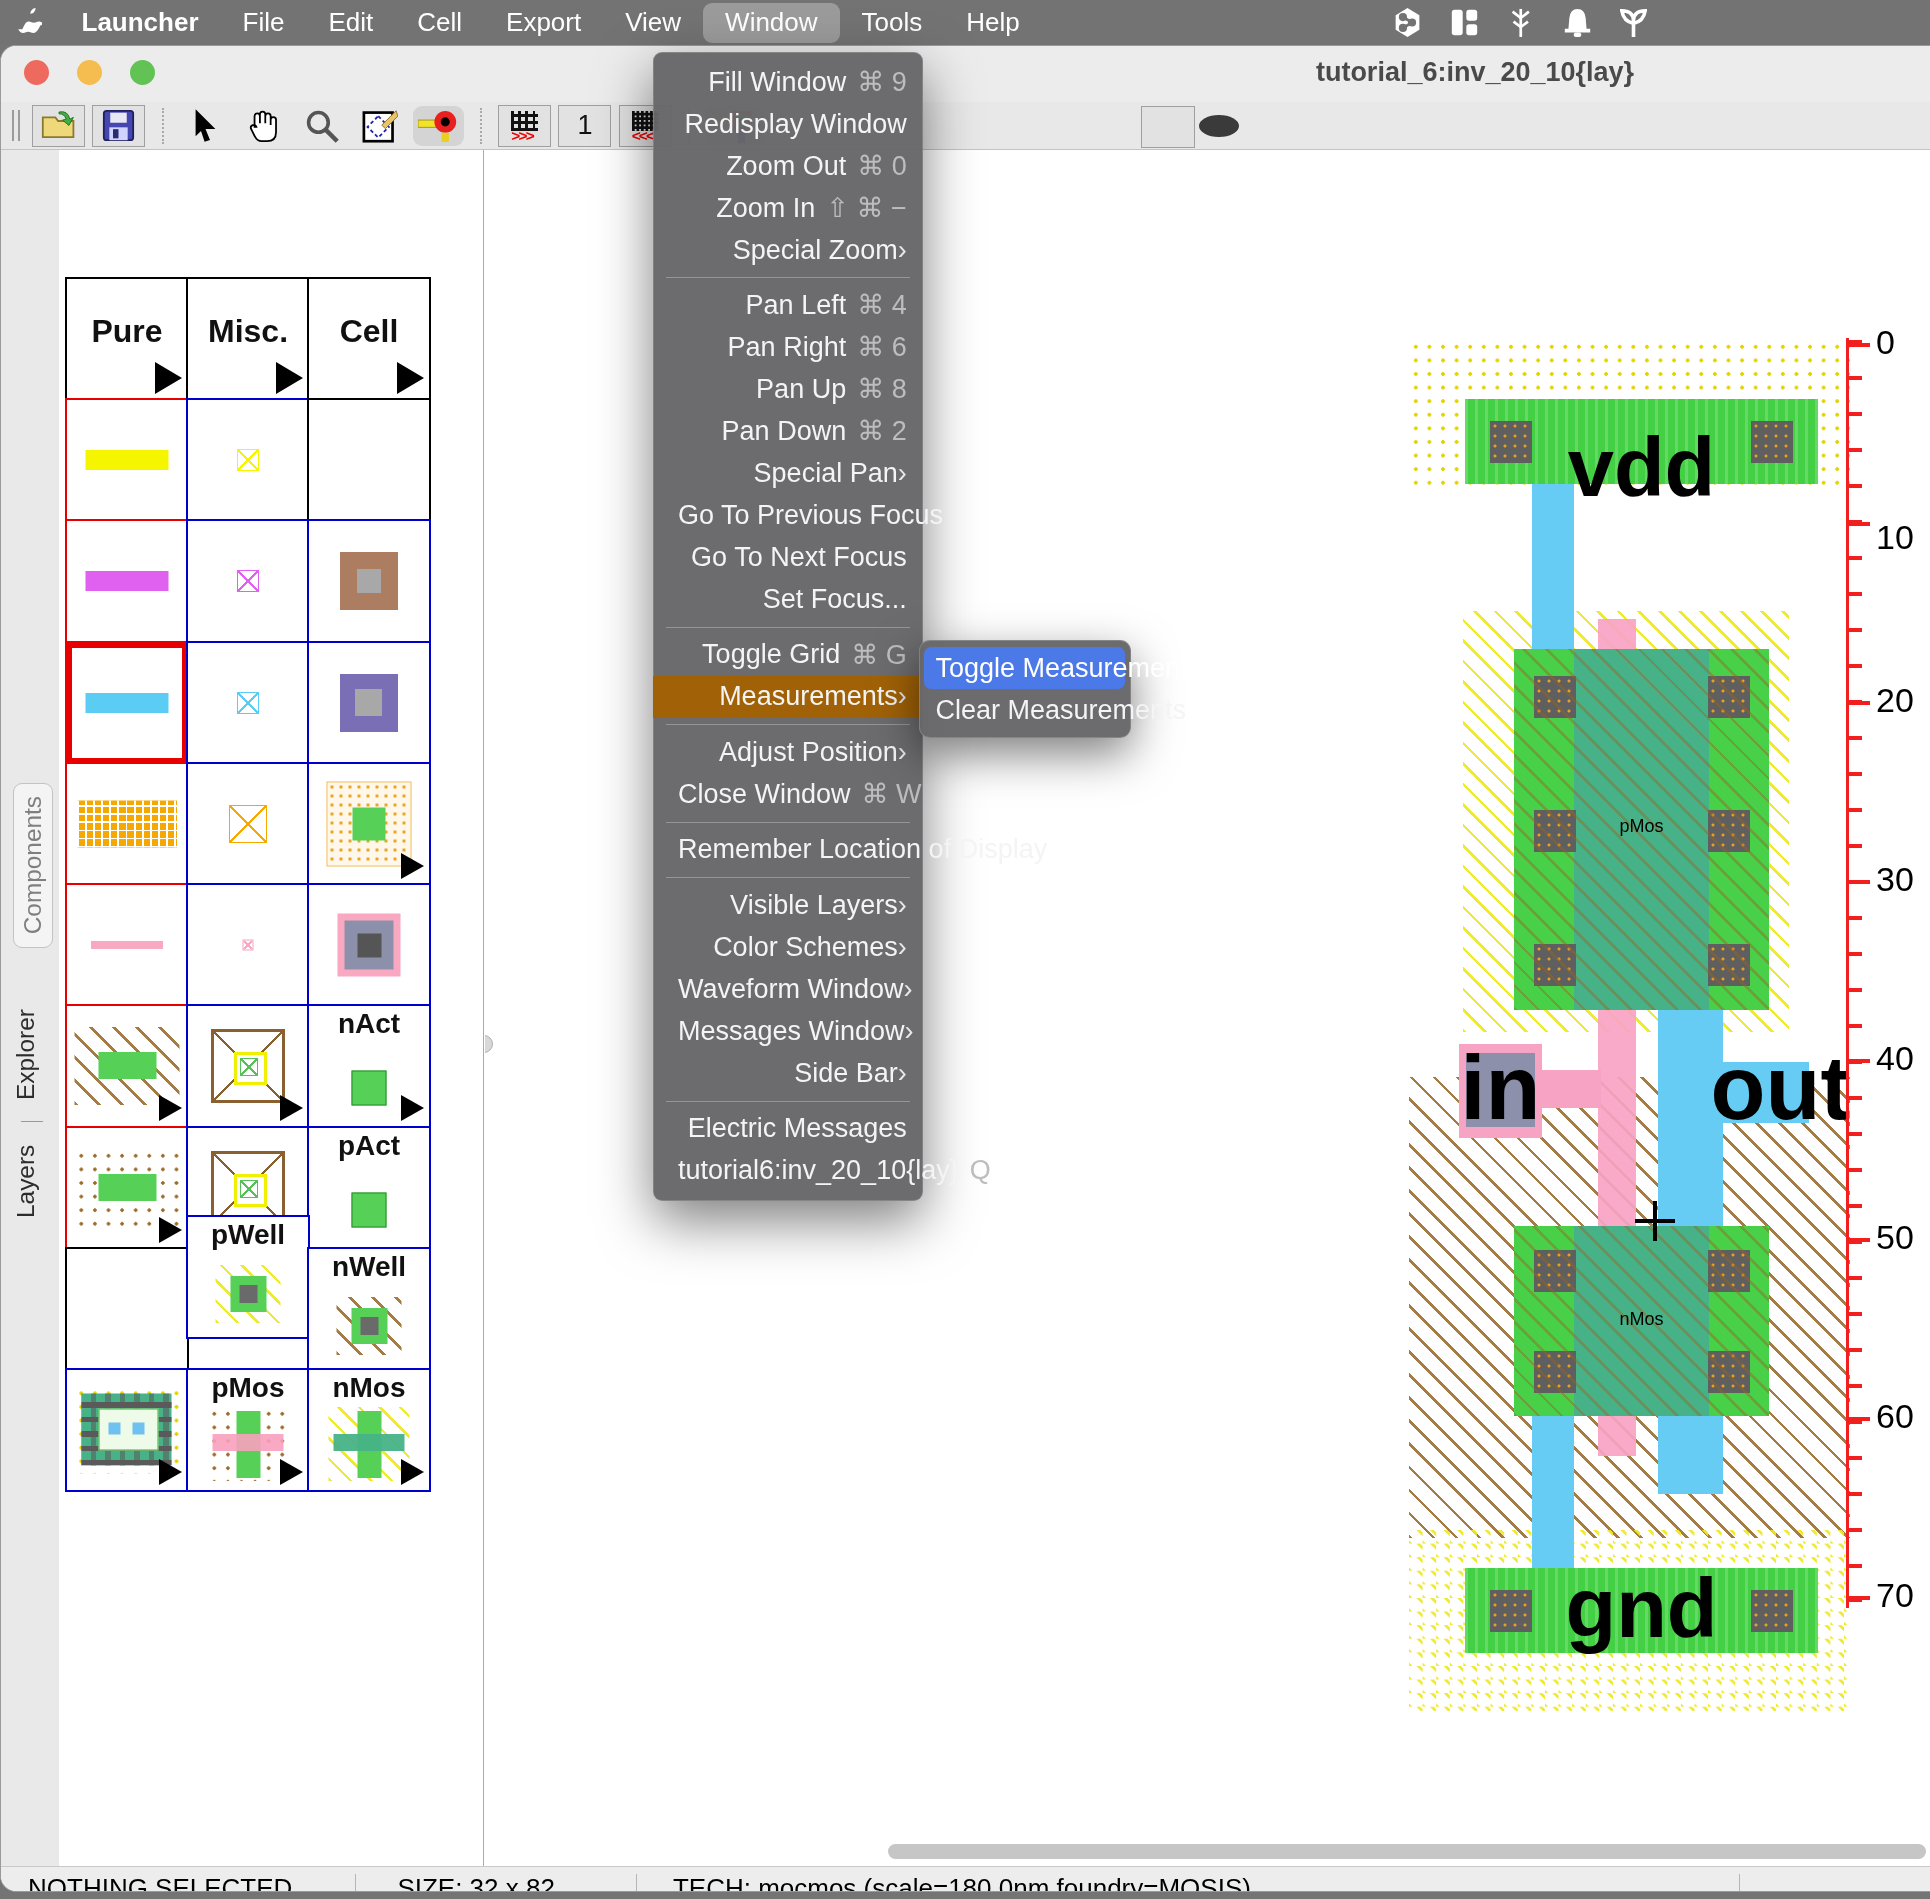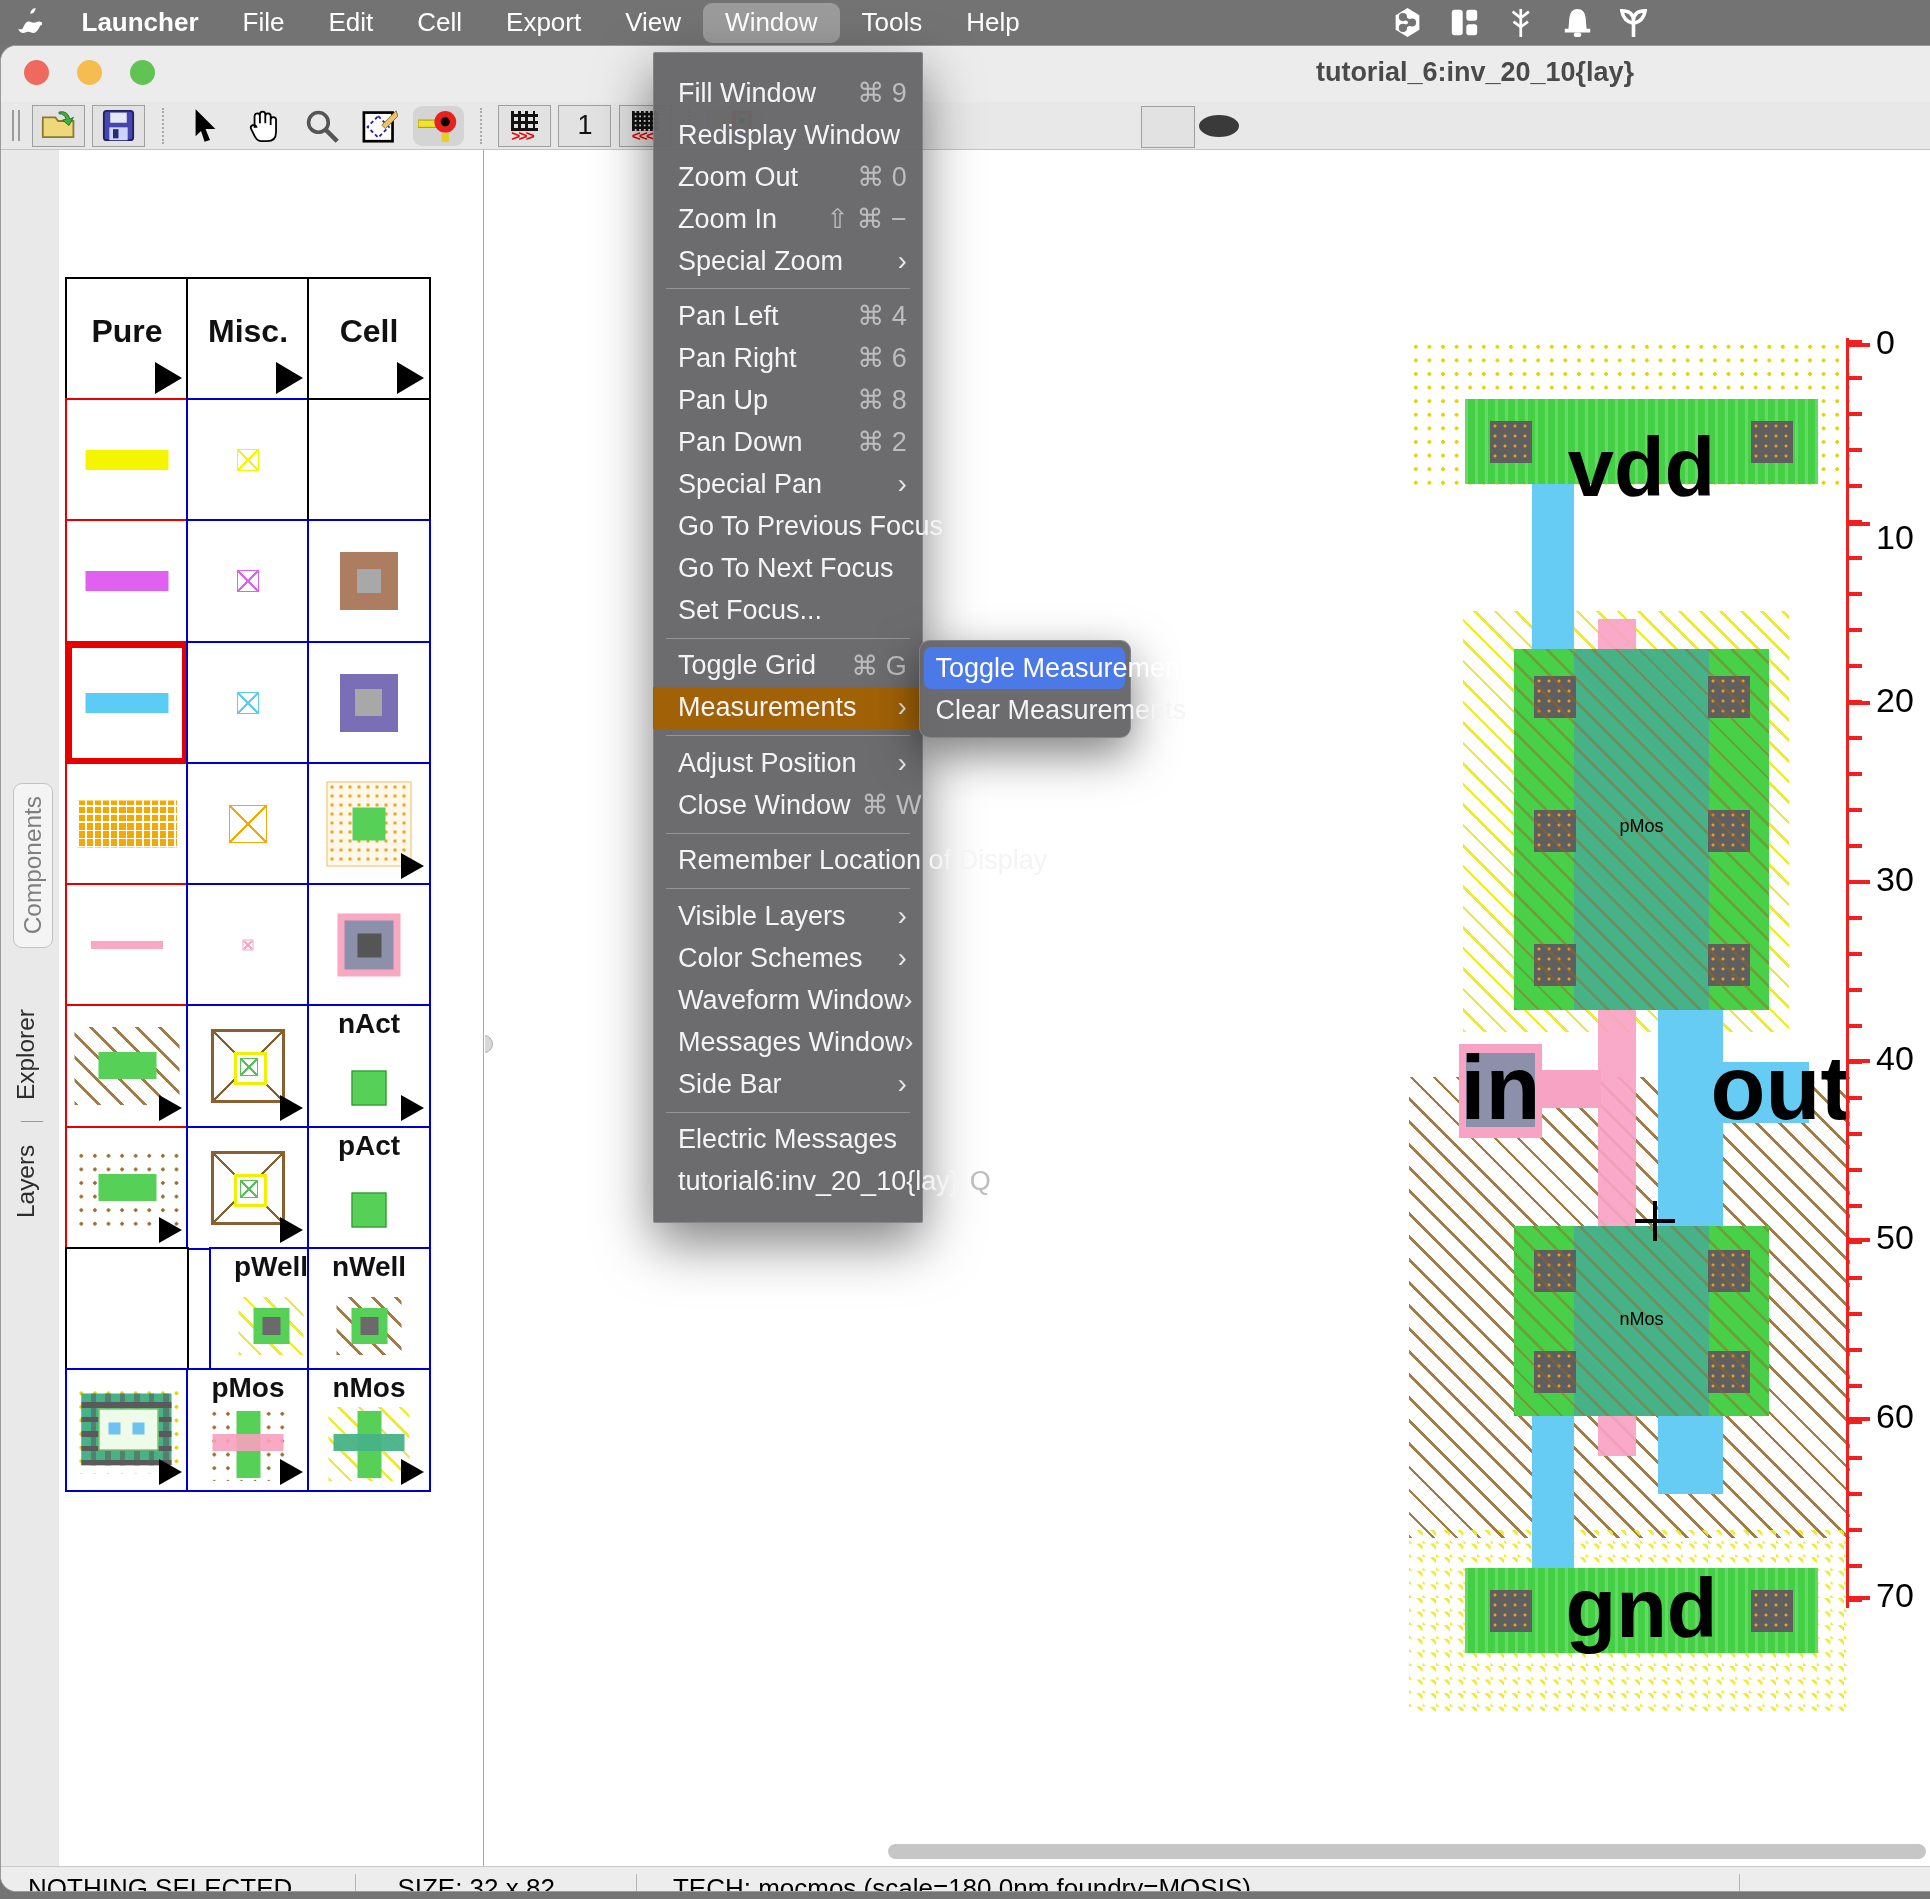--- a/index.html
+++ b/index.html
@@ -73,22 +73,22 @@
   
   .dots-brown{background-image:radial-gradient(#9a6a28 1.5px,transparent 1.8px);background-size:23.5px 23.5px;}
   .dots-brown-dense{background-image:radial-gradient(#9a6a28 1.5px,transparent 1.8px);background-size:13.6px 13.6px;}
   .dots-yellow{background-image:radial-gradient(#e3d400 1.8px,transparent 2.1px);background-size:13.6px 13.6px;}
   .dots-orange{background-image:radial-gradient(#e8a51e 1.4px,transparent 1.7px);background-size:9px 9px;}
   .hatch-yellow{background-image:repeating-linear-gradient(45deg,rgba(238,232,40,.95) 0 2.7px,transparent 2.7px 14.5px);}
   .hatch-brown{background-image:repeating-linear-gradient(45deg,rgba(150,100,35,.85) 0 2.7px,transparent 2.7px 16.3px);}
   .hatch-green{background-image:repeating-linear-gradient(45deg,rgba(40,190,70,.8) 0 2.7px,transparent 2.7px 11px);}
 
   
-  #winmenu{left:653px;top:52px;width:270px;background:rgba(103,103,106,.97);border-radius:2px;
-           box-shadow:0 20px 54px rgba(0,0,0,.5), inset 0 0 0 0.9px rgba(255,255,255,.18);padding:20px 0;z-index:50;}
+  #winmenu{left:653px;top:52px;width:270px;background:rgba(103,103,106,.97);border-radius:9px;
+           box-shadow:0 20px 54px rgba(0,0,0,.5), inset 0 0 0 0.9px rgba(255,255,255,.18);padding:9px 0;z-index:50;text-align:right;}
   .mi{height:42px;display:flex;align-items:center;padding:0 16.3px 0 25px;color:#f4f4f4;font-size:27px;}
   .mi .lab{flex:1;white-space:nowrap;}
   .mi .sc{color:#bdbdbd;margin-left:11px;white-space:nowrap;}
   .mi .sub{color:#e8e8e8;font-size:27px;}
   .mi.hl{background:#a16207;}
   .msep{height:0.9px;background:rgba(255,255,255,.28);margin:6.3px 12.7px;}
 
   #submenu{left:919px;top:640px;width:201px;background:rgba(103,103,106,.97);border-radius:11px;
            box-shadow:0 16.3px 45px rgba(0,0,0,.5), inset 0 0 0 0.9px rgba(255,255,255,.18);padding:7.2px 5.4px;z-index:60;}
   .smi{height:42px;display:flex;align-items:center;border-radius:7.2px;padding:0 11px;color:#f4f4f4;font-size:27px;white-space:nowrap;}
@@ -372,21 +372,21 @@
               <div style="position: absolute; left: 20px; top: 20px; width: 27px; height: 27px; border: 3.6px solid rgb(240, 240, 0); background: rgb(255, 255, 255); z-index: 2;"></div>
               <div class="xbox" style="position: absolute; left: 26px; top: 26px; width: 18px; height: 18px; border: 1.8px solid rgb(87, 192, 87); color: rgb(87, 192, 87); z-index: 3;"></div>
             </div>
             <div class="cellarrow" style="border-left-width: 23.5px; border-top-width: 13.6px; border-bottom-width: 13.6px;"></div>
           </div>
           <div class="pcell b-blue" style="left: 242px; top: 849px;">
             <div class="lbl">pAct</div>
             <div class="cc dots-yellow" style="top: 68%; width: 33px; height: 33px; background: rgb(87, 208, 87); border: 0.9px solid rgb(42, 138, 42);"></div>
           </div>
           <div class="pcell b-black" style="left: 0px; top: 970px;"></div>
-          <div class="pcell b-blue" style="left: 121px; top: 970px; margin-left: 23px;">
+          <div class="pcell b-blue" style="left: 121px; top: 938px;">
             <div class="lbl">pWell</div>
             <div class="cc hatch-yellow" style="top: 64%; width: 65px; height: 58px;">
               <div style="position: absolute; left: 14.5px; top: 11px; width: 36px; height: 36px; background: rgb(87, 208, 87);"></div>
               <div style="position: absolute; left: 23.5px; top: 20px; width: 18px; height: 18px; background: rgb(106, 106, 106);"></div>
             </div>
           </div>
           <div class="pcell b-blue" style="left: 242px; top: 970px;">
             <div class="lbl">nWell</div>
             <div class="cc hatch-brown" style="top: 64%; width: 65px; height: 58px;">
               <div style="position: absolute; left: 14.5px; top: 11px; width: 36px; height: 36px; background: rgb(87, 208, 87);"></div>

